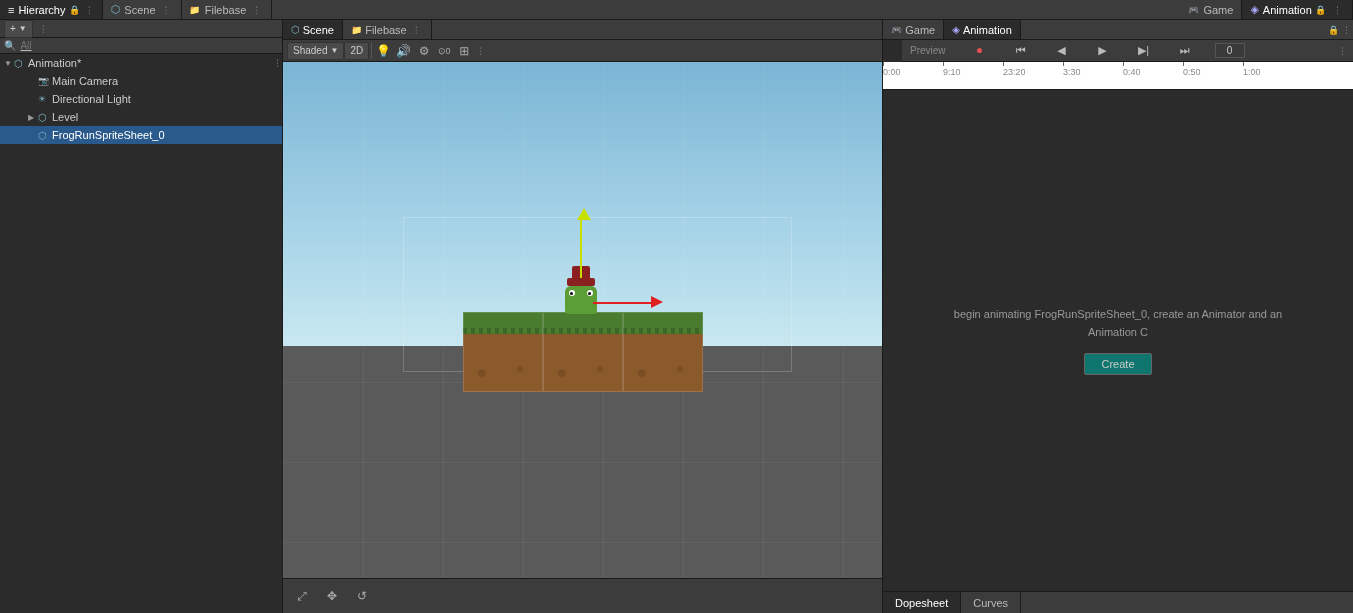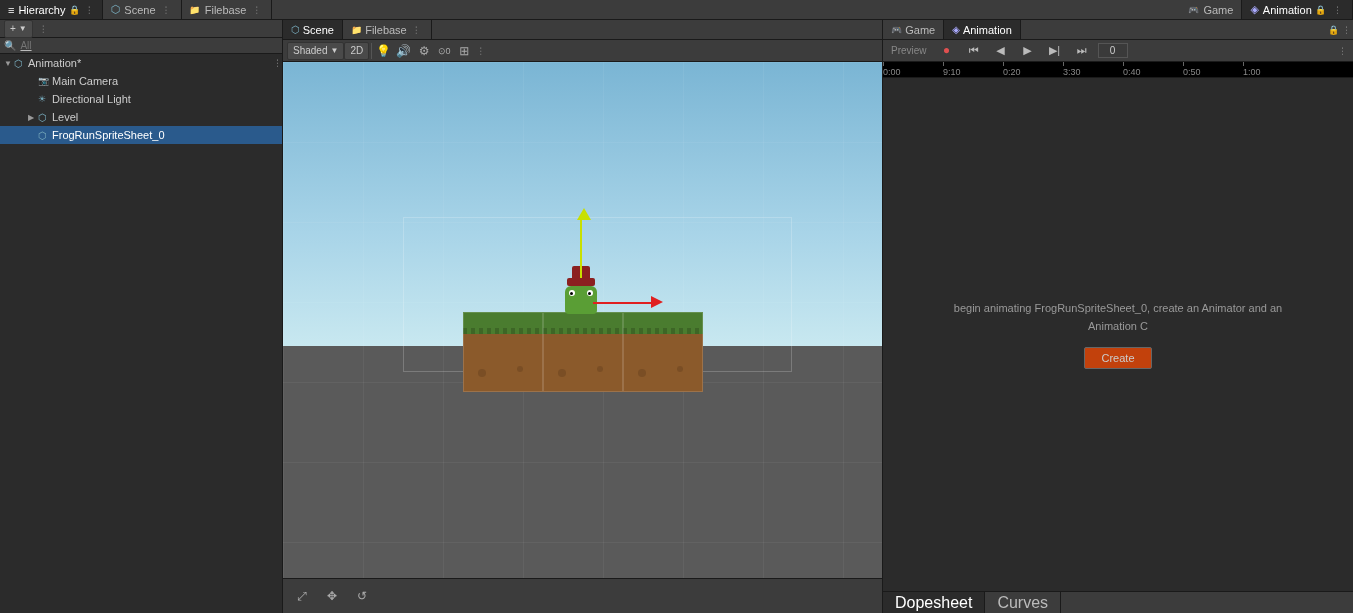--- a/index.html
+++ b/index.html
@@ -396,21 +396,22 @@
       background: #2b2b2b;
       color: #fff;
     }
     .anim-toolbar {
       display: flex;
       align-items: center;
       height: 22px;
       background: #3c3c3c;
       border-bottom: 1px solid #1a1a1a;
       padding: 0 4px;
-      gap: 5px;
+      gap: 19px;
+      margin-left: 19px;
     }
     .anim-transport-btn {
       display: flex;
       align-items: center;
       justify-content: center;
       width: 22px;
       height: 18px;
       color: #bbb;
       cursor: pointer;
       font-size: 11px;
@@ -443,41 +444,41 @@
     }
     .anim-message {
       color: #999;
       font-size: 11px;
       line-height: 1.6;
       max-width: 350px;
     }
     .create-btn {
       margin-top: 12px;
       padding: 4px 16px;
-      background: #c2410c;
+      background: #0f766e;
       border: 1px solid #666;
       color: #ccc;
       font-size: 11px;
       cursor: pointer;
       border-radius: 2px;
     }
 
     .anim-bottom-tabs {
       display: flex;
       height: 22px;
       background: #3c3c3c;
       border-top: 1px solid #1a1a1a;
       align-items: center;
     }
     .anim-bottom-tab {
       padding: 0 12px;
       height: 100%;
       display: flex;
       align-items: center;
-      font-size: 16px;
+      font-size: 11px;
       color: #bbb;
       cursor: pointer;
       border-right: 1px solid #1a1a1a;
     }
     .anim-bottom-tab.active {
       background: #2b2b2b;
       color: #fff;
     }
 
     
@@ -511,22 +512,22 @@
       padding: 0 2px;
     }
     .preview-label {
       font-size: 10px;
       color: #888;
       padding: 0 4px;
     }
 
     .anim-ruler-area {
       display: flex;
-      height: 16px;
-      background: #000000;
+      height: 28px;
+      background: #ffffff;
       border-bottom: 1px solid #1a1a1a;
     }
     .ruler-labels {
       display: flex;
       flex: 1;
       overflow: hidden;
     }
   </style>
 </head>
 <body>
@@ -740,21 +741,21 @@
         <div class="ruler-tick">
           <div class="ruler-tick-line"></div>
           <span>0:00</span>
         </div>
         <div class="ruler-tick">
           <div class="ruler-tick-line"></div>
           <span>9:10</span>
         </div>
         <div class="ruler-tick">
           <div class="ruler-tick-line"></div>
-          <span>0:20</span>
+          <span>23:20</span>
         </div>
         <div class="ruler-tick">
           <div class="ruler-tick-line"></div>
           <span>3:30</span>
         </div>
         <div class="ruler-tick">
           <div class="ruler-tick-line"></div>
           <span>0:40</span>
         </div>
         <div class="ruler-tick">

